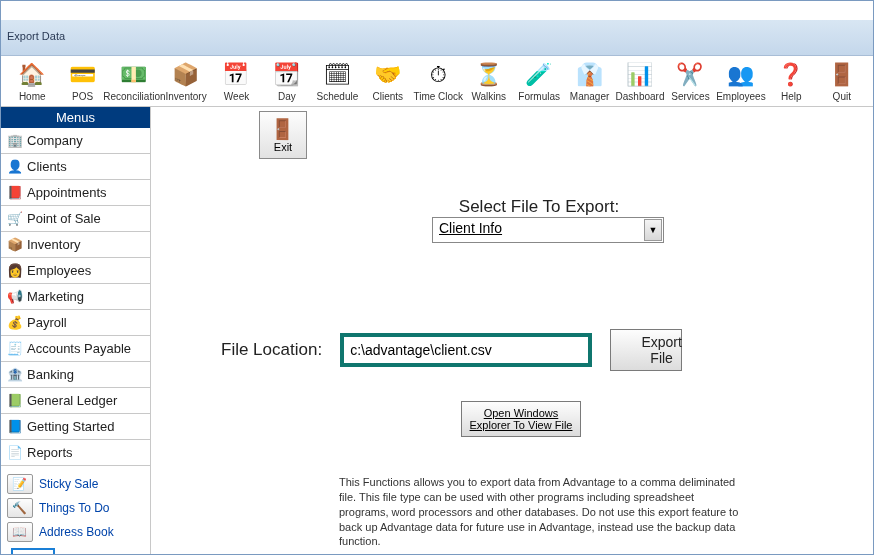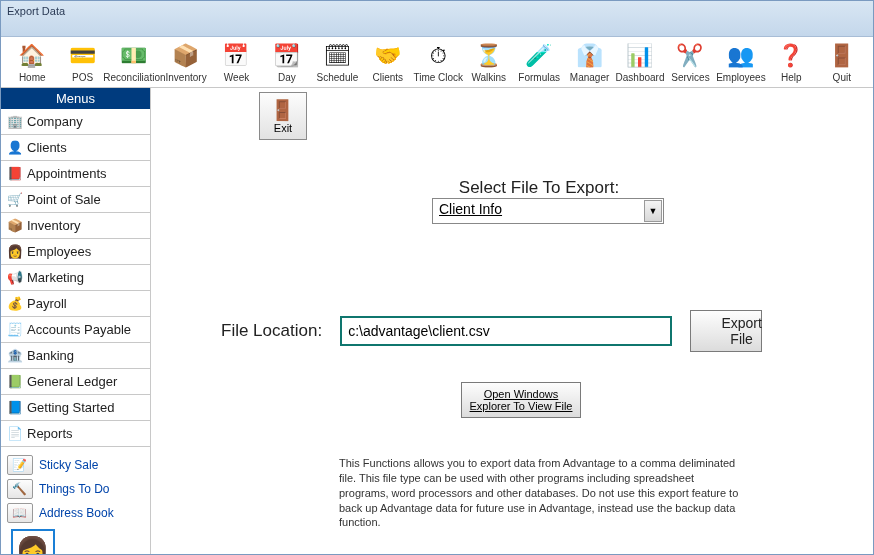--- a/index.html
+++ b/index.html
@@ -9,23 +9,24 @@
   background: #fff;
   width: 874px;
   height: 555px;
   overflow: hidden;
   border: 1px solid #7a9ac0;
 }
 .titlebar {
   height: 36px;
   background: linear-gradient(to bottom, #d8e6f3, #c4d7eb);
   border-bottom: 1px solid #a8bdd6;
-  padding: 4px 6px;
+  padding: 10px 6px;
   font-size: 11px;
   color: #2a3a55;
+  margin-top: 19px;
 }
 .toolbar {
   display: flex;
   padding: 2px 6px;
   border-bottom: 1px solid #c8c8c8;
   background: #fff;
 }
 .toolbar-item {
   display: flex;
   flex-direction: column;
@@ -172,23 +173,23 @@
   width: 18px;
   height: 22px;
   border: 1px solid #999;
   background: linear-gradient(to bottom,#f4f4f4,#d8d8d8);
   display: flex;
   align-items: center;
   justify-content: center;
   font-size: 9px;
 }
 .text-input {
-  width: 332px;
+  width: 252px;
   height: 28px;
-  border: 2px solid #0f766e;
+  border: 4px solid #0f766e;
   padding: 13px 6px;
   font-size: 14px;
 }
 .export-btn {
   width: 72px;
   height: 42px;
   margin-left: 18px;
   border: 1px solid #7a7a7a;
   background: linear-gradient(to bottom,#fdfdfd,#dcdcdc);
   font-size: 14px;

